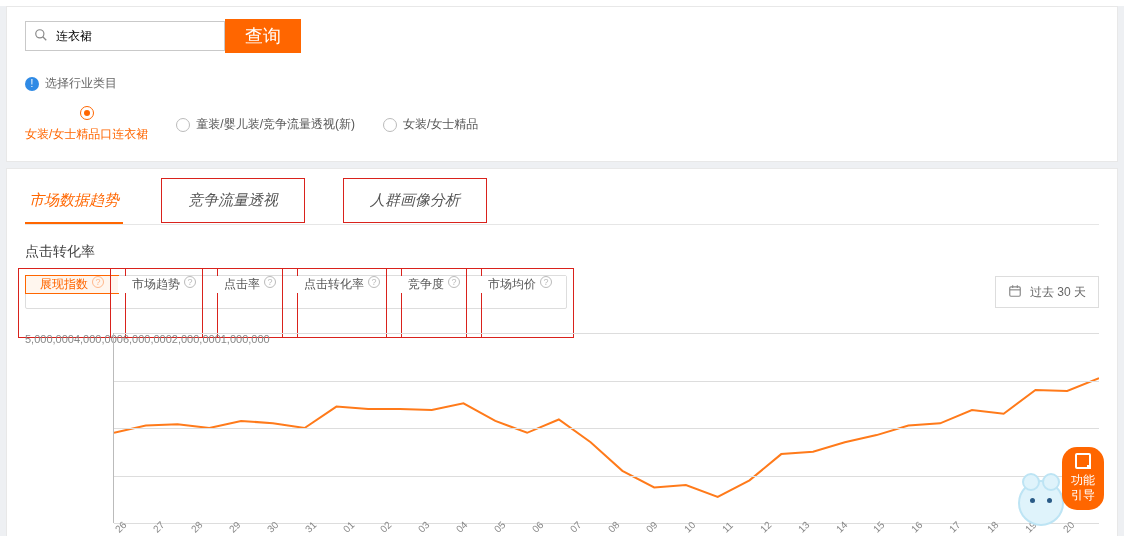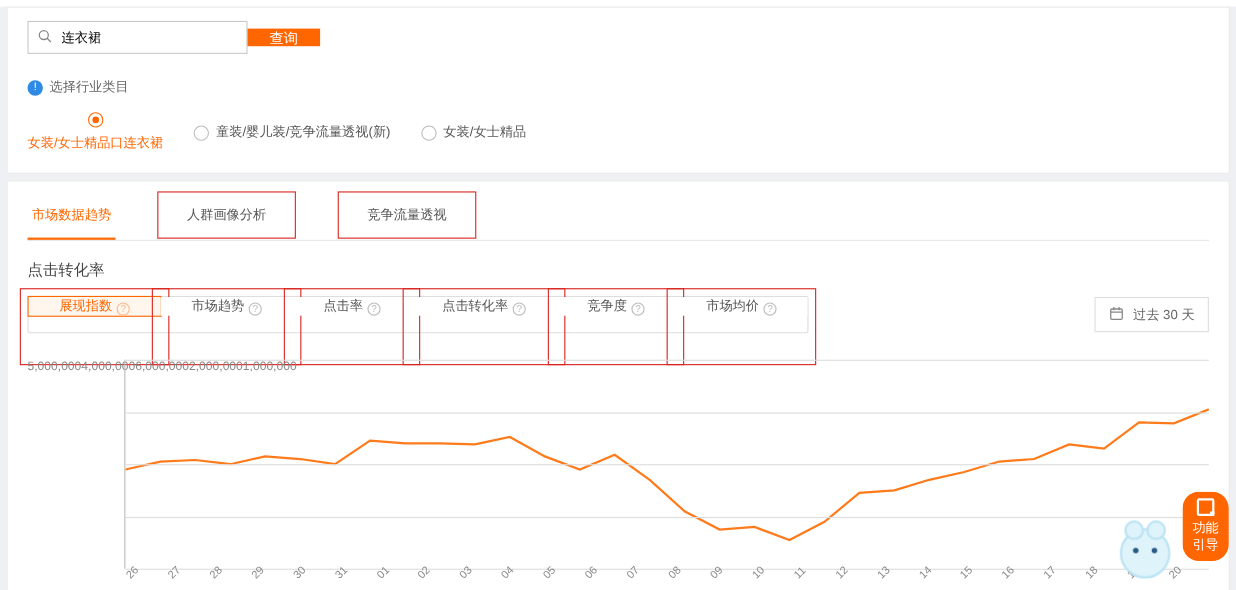--- a/index.html
+++ b/index.html
@@ -44,23 +44,23 @@
     border: none;
     outline: none;
     font-size: 12px;
     width: 100%;
     margin-left: 6px;
   }
   .btn-primary {
     background: #ff6600;
     color: #fff;
     border: none;
-    height: 16px;
+    height: 34px;
     padding: 0 20px;
-    font-size: 13px;
+    font-size: 18px;
     cursor: pointer;
   }
   .select-cat-row {
     display:flex;
     align-items:center;
     margin-top: 22px;
     color:#666;
   }
   .info-ic {
     width:14px; height:14px;
@@ -108,25 +108,26 @@
     border:1px solid #e8e8e8;
   }
   .tab-row {
     display:flex;
     align-items:center;
     gap: 38px;
     border-bottom:1px solid #e6e6e6;
     padding-top: 8px;
   }
   .tab {
-    font-size:12px;
+    font-size:15px;
     padding: 14px 4px 12px 4px;
     color:#555;
     cursor:pointer;
     border-bottom: 2px solid transparent;
+    font-style: italic;
   }
   .tab.active {
     color:#ff6600;
     border-bottom-color:#ff6600;
     font-weight:500;
   }
   .redbox {
     border:1.5px solid #d9221c;
     padding: 10px 18px;
   }
@@ -144,22 +145,22 @@
   .metrics {
     display:flex;
     border:1px solid #ddd;
     border-radius:2px;
     overflow:visible;
     height:34px;
     align-items:stretch;
   }
   .metric {
     display:flex;
-    align-items:flex-end;
-    padding: 0 28px;
+    align-items:flex-start;
+    padding: 0 14px;
     border-right:1px solid #ddd;
     cursor:pointer;
     color:#555;
     gap:4px;
     background:#fff;
   }
   .metric:last-child { border-right:none; }
   .metric.active {
     background:#fff6ee;
     color:#ff6600;
@@ -226,21 +227,21 @@
     margin-left:88px;
     display:grid;
     grid-template-columns: repeat(26, 1fr);
     font-size:10px;
     color:#888;
     margin-top:4px;
   }
   .x-labels span { transform: rotate(-45deg); transform-origin: left top; white-space:nowrap; }
   .float-help {
     position:fixed;
-    right:7px; bottom:26px;
+    right:20px; bottom:26px;
     width:42px;
     background:#ff6600;
     color:#fff;
     text-align:center;
     padding:6px 4px;
     font-size:12px;
     line-height:1.3;
     cursor:pointer;
     border-radius:15px;
   }
@@ -322,22 +323,22 @@
     <div class="radio-item">
       <span class="radio-circ"></span>
       <span>女装/女士精品</span>
     </div>
   </div>
 </div>
 
 <div class="main-panel">
   <div class="tab-row">
     <div class="tab active">市场数据趋势</div>
+    <div class="tab redbox">竞争流量透视</div>
     <div class="tab redbox">人群画像分析</div>
-    <div class="tab redbox">竞争流量透视</div>
   </div>
 
   <div class="section-title">点击转化率</div>
 
   <div class="metric-date-row">
     <div class="metrics">
       <div class="metric-rb-wrap">
           <div class="metric active">
         <span>展现指数</span>
             <span class="help-ic">?</span>

